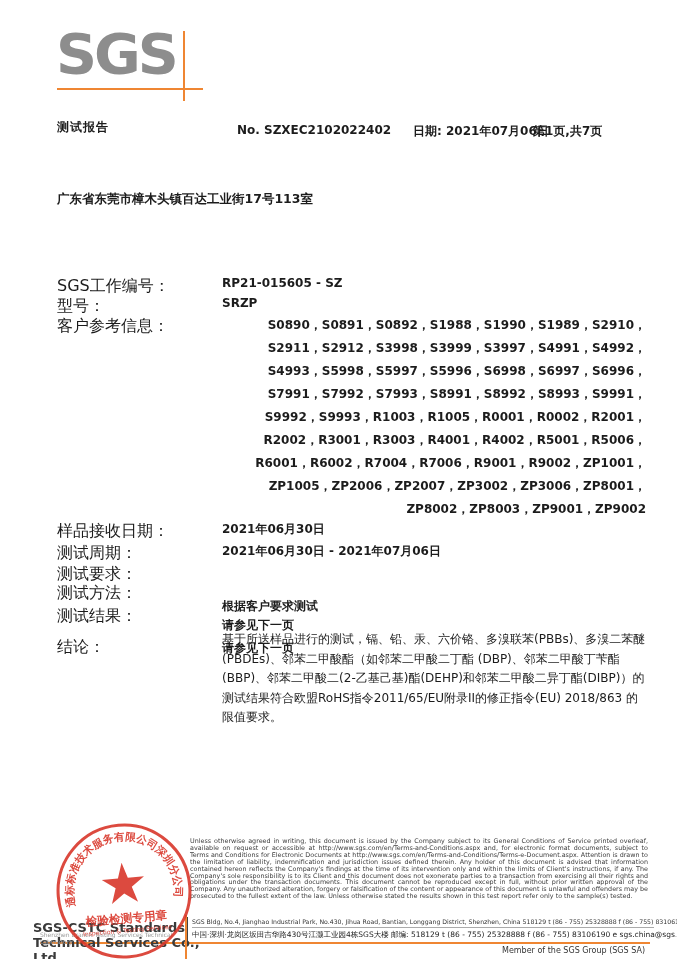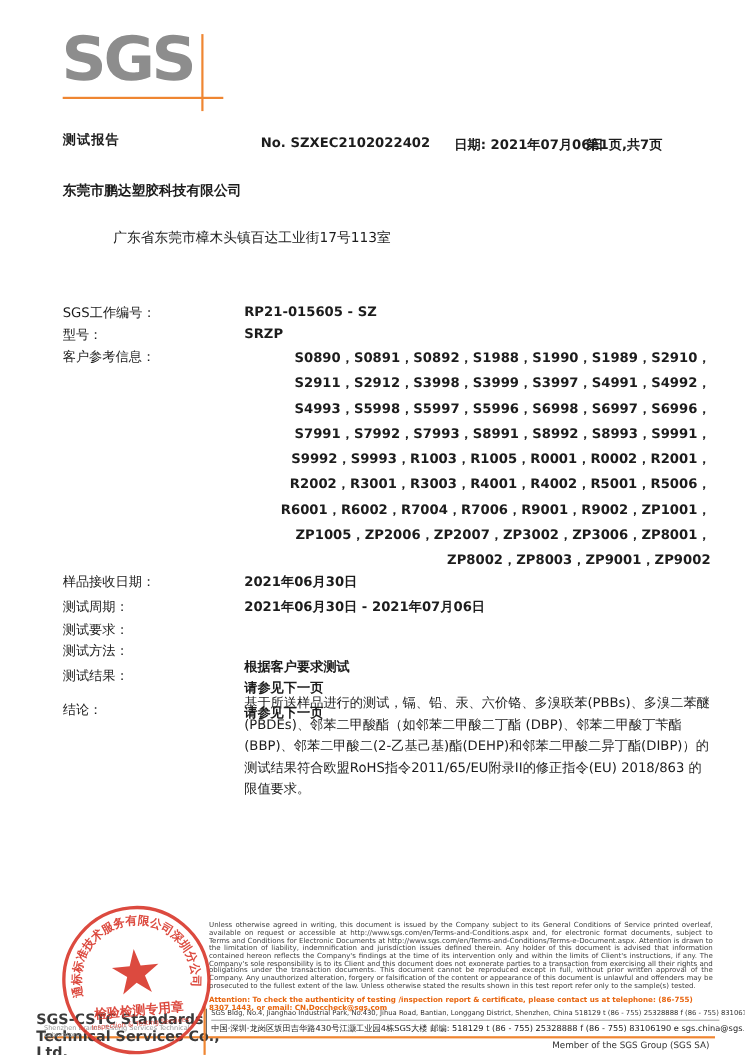--- a/index.html
+++ b/index.html
@@ -13,24 +13,24 @@
     letter-spacing:-3px;line-height:1;transform:scaleY(.97);}
   .logo-vline{left:183px;top:31px;width:2px;height:70px;background:#ef8632;}
   .logo-hline{left:57px;top:88px;width:146px;height:2px;background:#ef8632;}
   
   .doc-title{left:57px;top:119px;font-size:12px;font-weight:700;letter-spacing:1px;}
   .report-no{left:237px;top:123px;font-size:12px;font-weight:700;}
   .date-lbl{left:413px;top:123px;font-size:12px;font-weight:700;}
   .page-lbl{left:533px;top:123px;font-size:12px;font-weight:700;}
   
   .company{left:57px;top:165px;font-size:12.5px;font-weight:700;}
-  .address{left:57px;top:208px;font-size:12.5px;font-weight:400;margin-left:46px;}
+  .address{left:57px;top:191px;font-size:12.5px;font-weight:700;}
   .statement{left:57px;top:251px;font-size:12px;}
   
-  .lbl{position:absolute;left:57px;font-size:12px;}
+  .lbl{position:absolute;left:57px;font-size:16px;}
   .val{position:absolute;left:222px;width:424px;font-size:12px;font-weight:700;}
   .val-normal{font-weight:700;margin-top:34px;}
   .ref-lines{white-space:pre-line;line-height:23px;text-align:right;}
   .conclusion-val{line-height:19.5px;font-weight:400;}
   
   .stamp{left:53px;top:820px;width:142px;height:142px;transform:rotate(-5deg);opacity:.9;z-index:3;}
   .co-en{left:33px;top:920px;width:168px;font-size:13px;font-weight:700;color:#3a3a3a;z-index:1;}
   .co-branch{left:40px;top:931px;width:160px;font-size:6px;color:#9a9a9a;z-index:1;}
   .disclaimer{left:190px;top:838px;width:458px;font-size:6.4px;line-height:6.9px;
     text-align:justify;color:#3c3c3c;font-weight:400;}
@@ -50,21 +50,20 @@
 
   <div class="abs sgs-logo">SGS</div>
   <div class="abs logo-vline"></div>
   <div class="abs logo-hline"></div>
 
   <div class="abs doc-title">测试报告</div>
   <div class="abs report-no">No. SZXEC2102022402</div>
   <div class="abs date-lbl">日期: 2021年07月06日</div>
   <div class="abs page-lbl">第1页,共7页</div>
 
-  <div class="abs company">东莞市鹏达塑胶科技有限公司</div>
   <div class="abs address">广东省东莞市樟木头镇百达工业街17号113室</div>
 
 
   <div>
     <div class="lbl" style="top:276px">SGS工作编号：</div>
     <div class="val" style="top:276px">RP21-015605 - SZ</div>
   </div>
   <div>
     <div class="lbl" style="top:296px">型号：</div>
     <div class="val" style="top:296px">SRZP</div>
@@ -114,21 +113,20 @@
     </text>
     <polygon points="70,42 74.9,57.2 90.9,57.2 78,66.6 82.9,81.8 70,72.4 57.1,81.8 62,66.6 49.1,57.2 65.1,57.2" fill="#d9372b"></polygon>
     <text x="70" y="101" text-anchor="middle" font-size="11.5" fill="#d9372b" font-weight="bold">检验检测专用章</text>
     <text x="70" y="111" text-anchor="middle" font-size="6" fill="#d9372b">Inspection &amp; Testing Services</text>
   </svg>
 
   <div class="abs co-en">SGS-CSTC Standards Technical Services Co., Ltd.</div>
   <div class="abs co-branch">Shenzhen Branch Testing Services Technical Laboratory</div>
 
   <div class="abs disclaimer">Unless otherwise agreed in writing, this document is issued by the Company subject to its General Conditions of Service printed overleaf, available on request or accessible at http://www.sgs.com/en/Terms-and-Conditions.aspx and, for electronic format documents, subject to Terms and Conditions for Electronic Documents at http://www.sgs.com/en/Terms-and-Conditions/Terms-e-Document.aspx. Attention is drawn to the limitation of liability, indemnification and jurisdiction issues defined therein. Any holder of this document is advised that information contained hereon reflects the Company's findings at the time of its intervention only and within the limits of Client's instructions, if any. The Company's sole responsibility is to its Client and this document does not exonerate parties to a transaction from exercising all their rights and obligations under the transaction documents. This document cannot be reproduced except in full, without prior written approval of the Company. Any unauthorized alteration, forgery or falsification of the content or appearance of this document is unlawful and offenders may be prosecuted to the fullest extent of the law. Unless otherwise stated the results shown in this test report refer only to the sample(s) tested.</div>
-  <div class="abs attention">Attention: To check the authenticity of testing /inspection report &amp; certificate, please contact us at telephone: (86-755) 8307 1443, or email: CN.Doccheck@sgs.com</div>
 
   <div class="abs addr-block">
     <div class="addr-en">SGS Bldg, No.4, Jianghao Industrial Park, No.430, Jihua Road, Bantian, Longgang District, Shenzhen, China 518129    t (86 - 755) 25328888    f (86 - 755) 83106190    www.sgsgroup.com.cn</div>
     <div class="addr-cn">中国·深圳·龙岗区坂田吉华路430号江灏工业园4栋SGS大楼    邮编: 518129    t (86 - 755) 25328888    f (86 - 755) 83106190    e  sgs.china@sgs.com</div>
   </div>
 
   <div class="abs footer-vline"></div>
   <div class="abs footer-hline"></div>
 
   <div class="abs member">Member of the SGS Group (SGS SA)</div>

